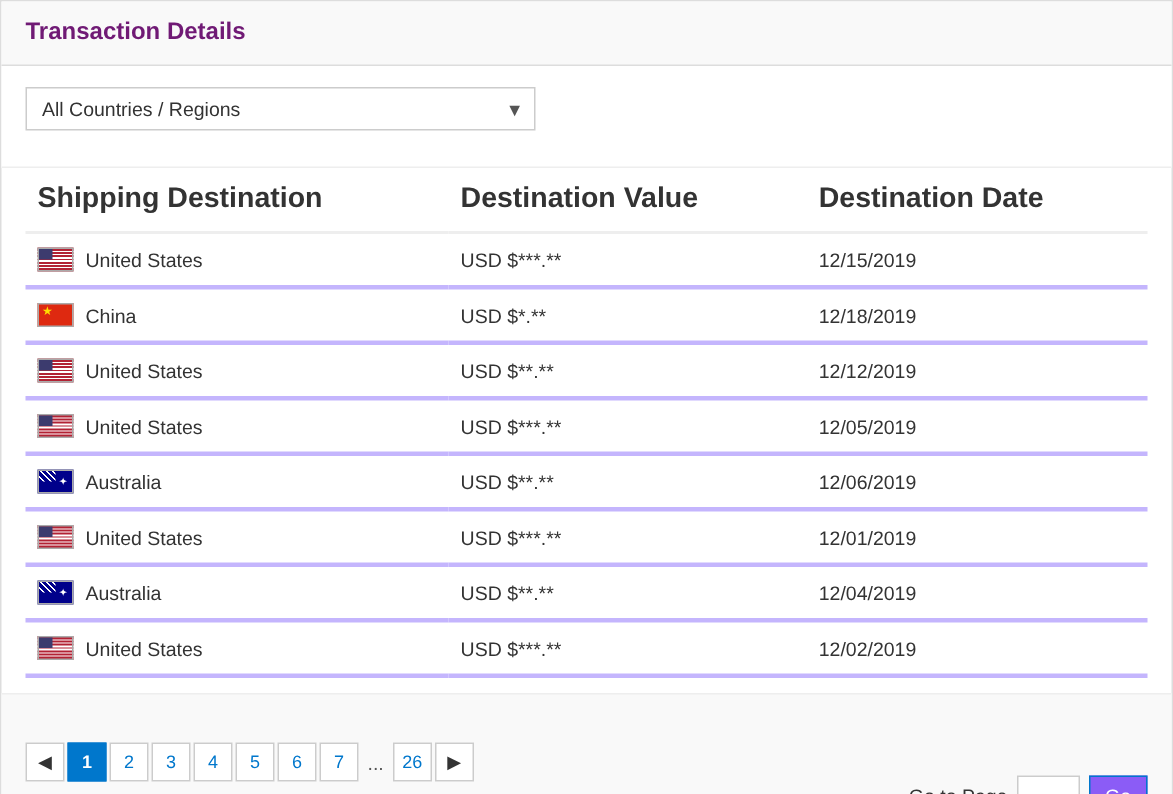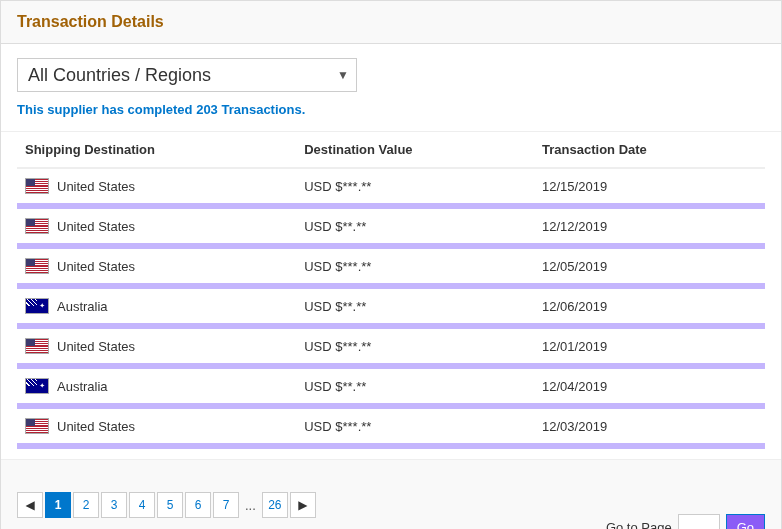--- a/index.html
+++ b/index.html
@@ -1,31 +1,31 @@
 <!DOCTYPE html>
 <html><head>
   <meta charset="utf-8">
   <style>
     * { box-sizing: border-box; margin: 0; padding: 0; }
     body { font-family: Arial, sans-serif; font-size: 13px; color: #333; background: #f5f5f5; }
     .page-container { width: 782px; min-height: 529px; background: #fff; border: 1px solid #ddd; }
     .page-header { background: #f9f9f9; border-bottom: 1px solid #ddd; padding: 12px 16px; }
-    .page-header h2 { font-size: 16px; font-weight: bold; color: #a16207; }
+    .page-header h2 { font-size: 16px; font-weight: bold; color: #701a75; }
     .filter-section { padding: 14px 16px; border-bottom: 1px solid #eee; background: #fff; }
     .filter-row { display: flex; align-items: center; margin-bottom: 10px; }
     .dropdown-wrapper { position: relative; display: inline-block; }
-    .dropdown-select { appearance: none; -webkit-appearance: none; border: 1px solid #ccc; background: #fff; padding: 6px 12px 6px 10px; font-size: 18px; color: #333; width: 340px; cursor: pointer; outline: none; }
+    .dropdown-select { appearance: none; -webkit-appearance: none; border: 1px solid #ccc; background: #fff; padding: 6px 12px 6px 10px; font-size: 13px; color: #333; width: 340px; cursor: pointer; outline: none; }
     .dropdown-arrow { position: absolute; right: 8px; top: 50%; transform: translateY(-50%); pointer-events: none; font-size: 12px; color: #555; }
     .transaction-count { font-size: 13px; color: #555; }
     .transaction-count span { color: #0077cc; font-weight: bold; }
     .table-section { padding: 0 16px 10px; }
     table { width: 100%; border-collapse: collapse; }
     thead tr { border-bottom: 2px solid #eee; }
-    thead th { padding: 10px 8px; text-align: left; font-weight: bold; font-size: 13px; color: #333; }
-    tbody tr { border-bottom: 6px solid #c4b5fd; margin-top: 37px; }
+    thead th { padding: 10px 8px; text-align: left; font-weight: bold; font-size: 19px; color: #333; }
+    tbody tr { border-bottom: 3px solid #c4b5fd; margin-top: 37px; }
     tbody td { padding: 9px 8px; font-size: 13px; color: #333; vertical-align: middle; }
     .country-cell { display: flex; align-items: center; gap: 8px; }
     .flag { width: 24px; height: 16px; display: inline-block; flex-shrink: 0; }
     
     .flag-us { background: linear-gradient(
       to bottom,
       #B22234 0%, #B22234 7.69%,
       #fff 7.69%, #fff 15.38%,
       #B22234 15.38%, #B22234 23.08%,
       #fff 23.08%, #fff 30.77%,
@@ -67,44 +67,51 @@
     <h2>Transaction Details</h2>
   </div>
 
   <div class="filter-section">
     <div class="filter-row">
       <div class="dropdown-wrapper">
         <select class="dropdown-select"><option>All Countries / Regions</option><option>United States</option><option>China</option><option>Australia</option></select>
         <span class="dropdown-arrow">▼</span>
       </div>
     </div>
-    <div class="transaction-count">
-      <span>This supplier has completed </span><span style="color:#0077cc; font-weight:bold;">203</span><span> Transactions.</span>
-    </div>
   </div>
 
   <div class="table-section">
     <table>
       <thead>
         <tr>
           <th>Shipping Destination</th>
           <th>Destination Value</th>
-          <th>Transaction Date</th>
+          <th>Destination Date</th>
         </tr>
       </thead>
       <tbody id="table-body">
       <tr>
             <td>
               <div class="country-cell">
                 <span class="flag flag-us"></span>
                 <span>United States</span>
               </div>
             </td>
             <td>USD $***.**</td>
             <td>12/15/2019</td>
+          </tr>
+          <tr>
+            <td>
+              <div class="country-cell">
+                <span class="flag flag-cn"></span>
+                <span>China</span>
+              </div>
+            </td>
+            <td>USD $*.**</td>
+            <td>12/18/2019</td>
           </tr>
           <tr>
             <td>
               <div class="country-cell">
                 <span class="flag flag-us"></span>
                 <span>United States</span>
               </div>
             </td>
             <td>USD $**.**</td>
             <td>12/12/2019</td>
@@ -150,21 +157,21 @@
             <td>12/04/2019</td>
           </tr>
           <tr>
             <td>
               <div class="country-cell">
                 <span class="flag flag-us"></span>
                 <span>United States</span>
               </div>
             </td>
             <td>USD $***.**</td>
-            <td>12/03/2019</td>
+            <td>12/02/2019</td>
           </tr>
         </tbody>
     </table>
   </div>
 
   <div class="pagination-section">
     <div class="pagination">
       <button class="page-btn nav">◀</button>
       <button class="page-btn active">1</button>
       <button class="page-btn">2</button>

